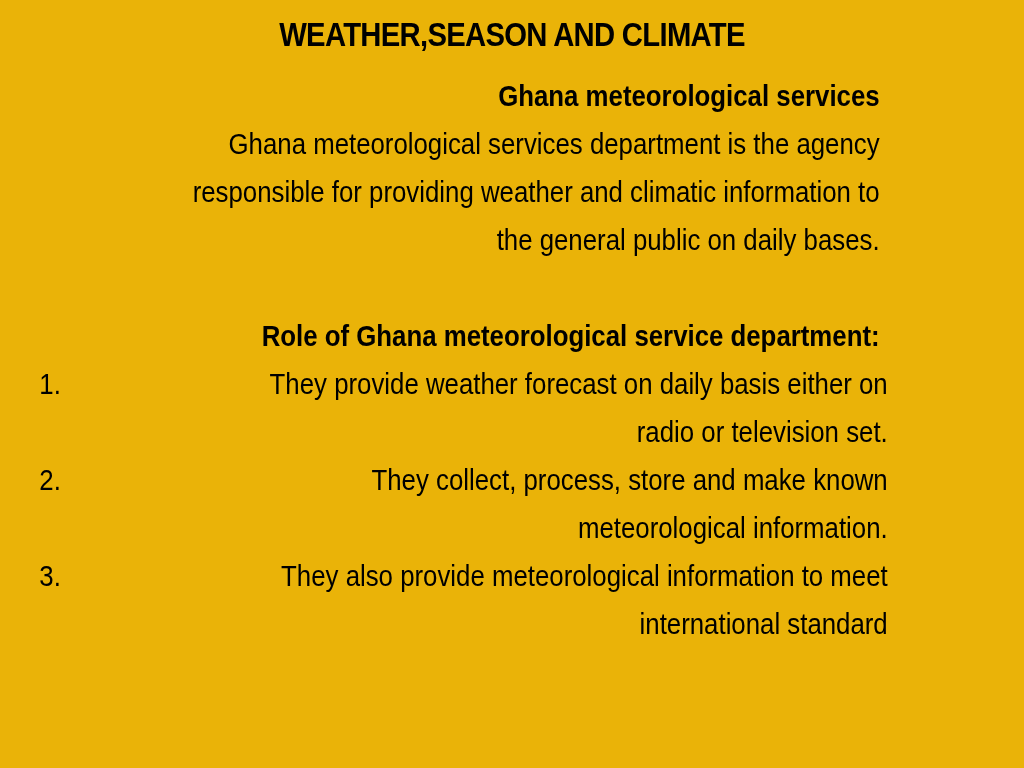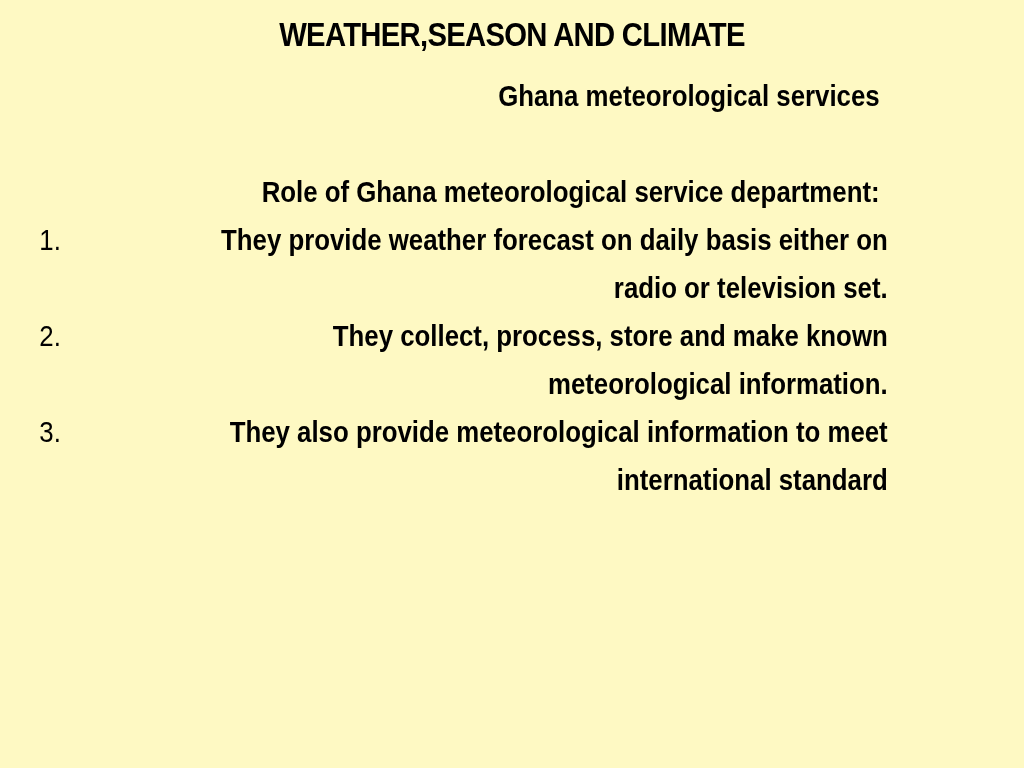--- a/index.html
+++ b/index.html
@@ -13,21 +13,21 @@
       overflow: hidden;
       position: relative;
       font-family: "Liberation Sans", "DejaVu Sans", sans-serif;
       color: #000000;
     }
     .slide {
       position: absolute;
       left: 0; top: 0;
       width: 1024px;
       height: 768px;
-      background: #fef9c3;
+      background: #eab308;
     }
     .title {
       position: absolute;
       top: 8px;
       left: 0;
       width: 1024px;
       text-align: center;
       font-weight: bold;
       font-size: 34px;
       line-height: 52px;
@@ -62,31 +62,35 @@
       top: 0;
       display: inline-block;
       width: 58px;
       white-space: nowrap;
       transform: scaleX(0.86);
       transform-origin: left center;
       height: 48px;
     }
     .list-item .text-block {
       margin-left: 58px;
-      font-weight: bold;
     }
   </style>
 </head>
 <body>
 
 <div class="slide">
   <div class="title">WEATHER,SEASON AND CLIMATE</div>
 
   <div class="content">
     <span class="line bold">Ghana meteorological services</span>
+    <div>
+      <span class="line">Ghana meteorological services department is the agency</span>
+      <span class="line">responsible for providing weather and climatic information to</span>
+      <span class="line">the general public on daily bases.</span>
+    </div>
 
     <div class="spacer"></div>
 
     <span class="line bold">Role of Ghana meteorological service department:</span>
 
     <div>
       <div class="list-item">
         <span class="num">1.</span>
         <div class="text-block">
           <span class="line">They provide weather forecast on daily basis either on</span>

